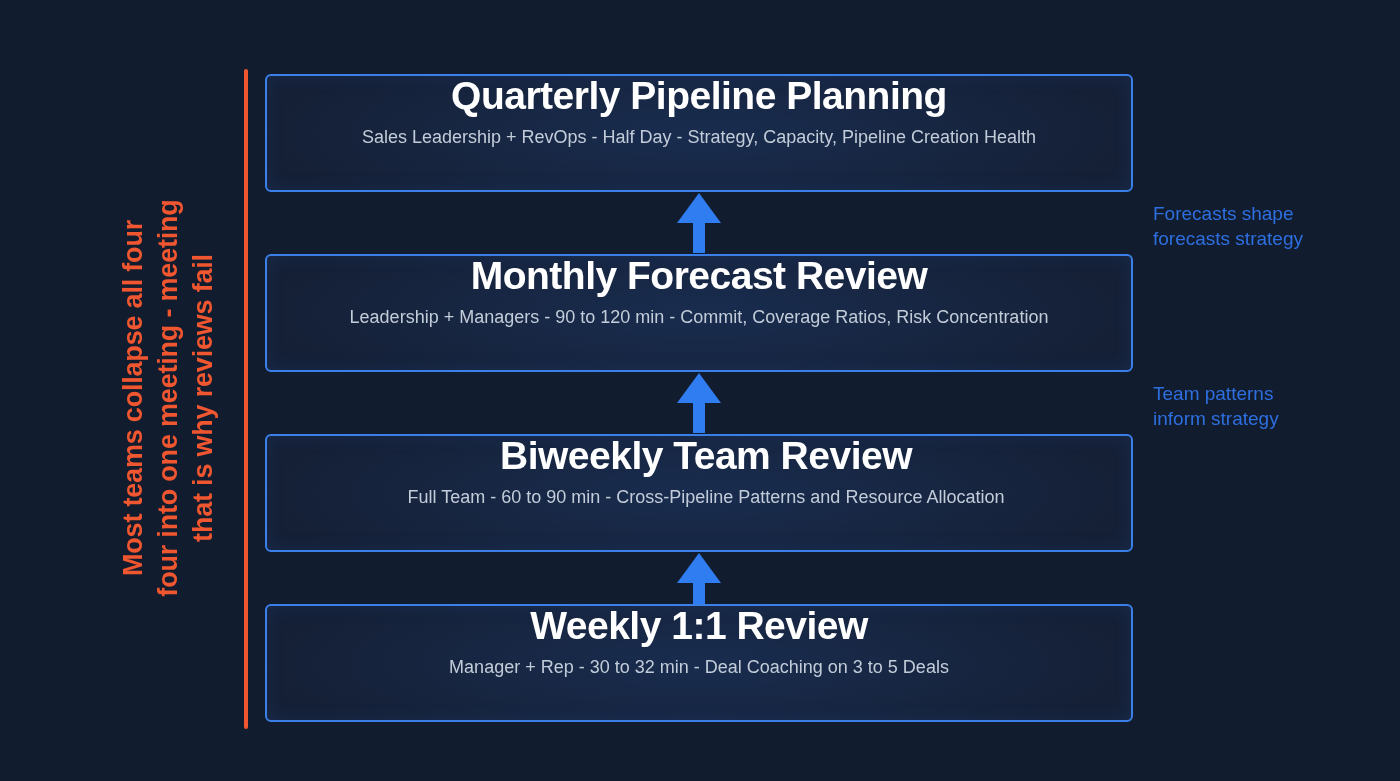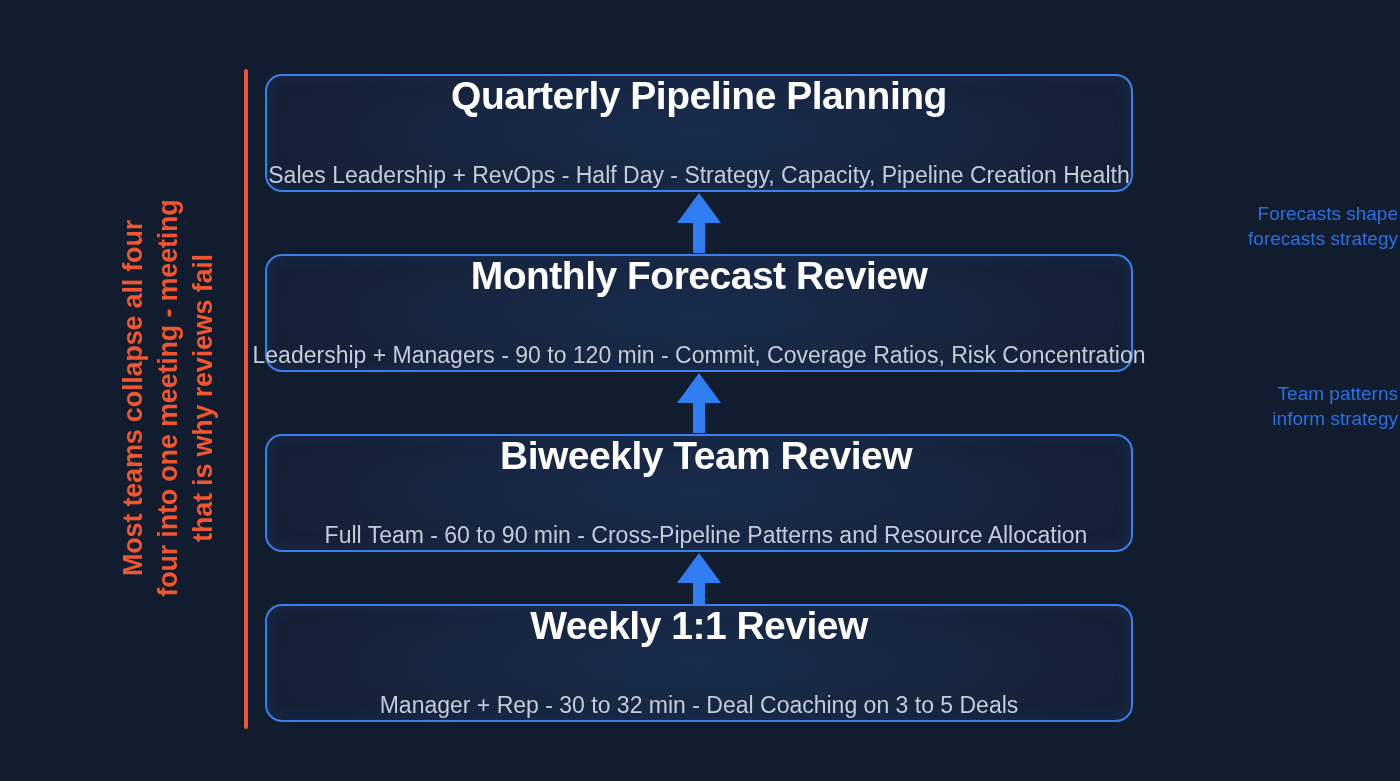--- a/index.html
+++ b/index.html
@@ -57,42 +57,42 @@
   }
 
   
   .stage-box {
     position: absolute;
     left: 265px;
     width: 868px;
     height: 118px;
     box-sizing: border-box;
     border: 2px solid #3b7fe8;
-    border-radius: 17px;
+    border-radius: 6px;
     background: #152036;
     background-image: radial-gradient(ellipse 70% 120% at 50% 50%, rgba(30,60,110,0.45) 0%, rgba(18,28,48,0) 72%);
     display: flex;
     flex-direction: column;
     align-items: center;
-    justify-content: space-between;
+    justify-content: flex-start;
     box-shadow: 0 0 18px rgba(40,90,180,0.18) inset;
   }
   .stage-title {
     color: #ffffff;
     font-size: 39px;
     font-weight: bold;
     line-height: 1.05;
     letter-spacing: -0.5px;
     text-align: center;
     white-space: nowrap;
   }
   .stage-sub {
-    margin-top: 19px;
+    margin-top: 10px;
     color: #c3ccd9;
-    font-size: 23px;
+    font-size: 18px;
     font-weight: normal;
     line-height: 1.2;
     text-align: center;
     white-space: nowrap;
   }
 
   #box-quarterly { top: 74px; }
   #box-monthly   { top: 254px; }
   #box-biweekly  { top: 434px; padding-left: 14px; }
   #box-weekly    { top: 604px; }
@@ -111,21 +111,20 @@
 
   
   .side-note {
     position: absolute;
     left: 1153px;
     width: 245px;
     color: #2e6fe0;
     font-size: 19px;
     font-weight: normal;
     line-height: 1.32;
-    text-align: right;
   }
   .side-note .sn-line { display: block; white-space: nowrap; }
   #note-1 { top: 201px; }
   #note-2 { top: 381px; }
   #note-3 { top: 561px; }
 </style>
 </head>
 <body>
 
 <div id="stage">

